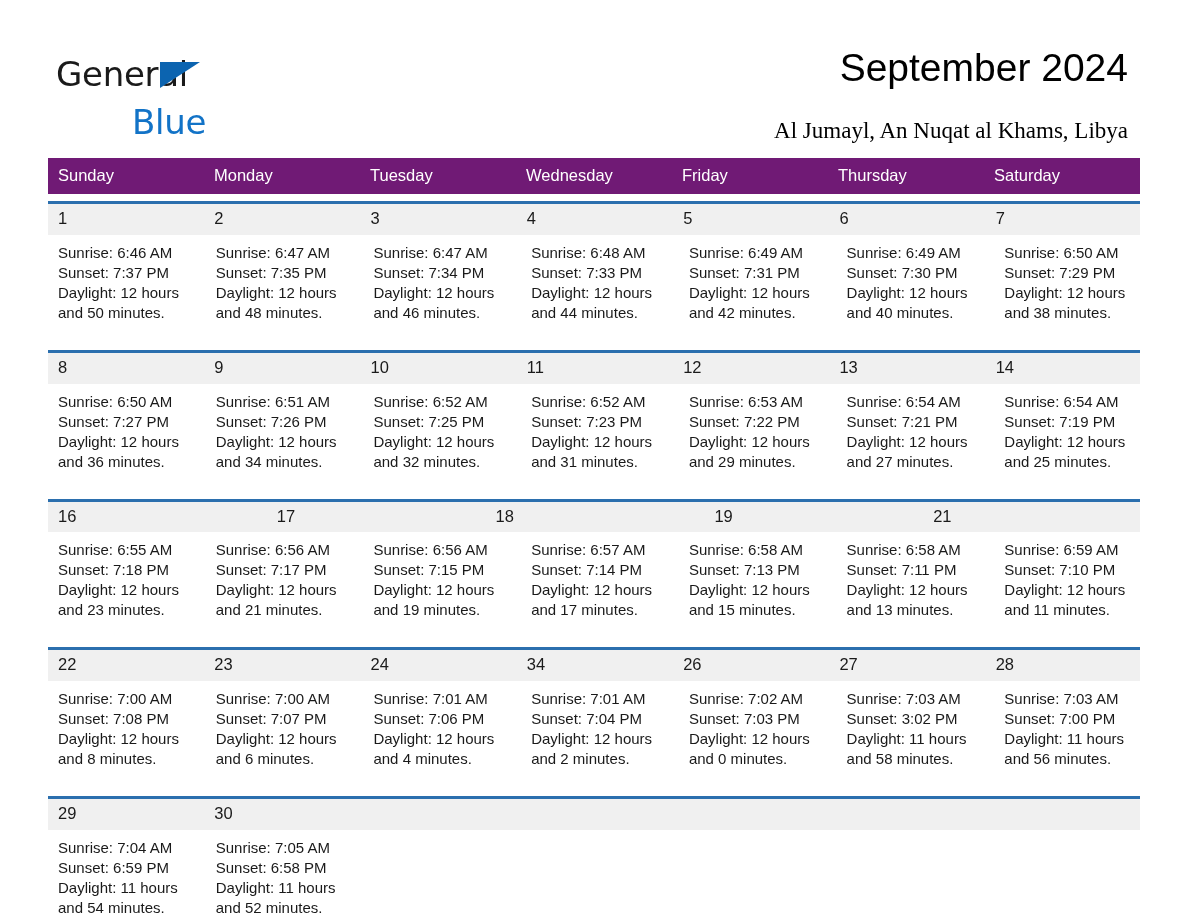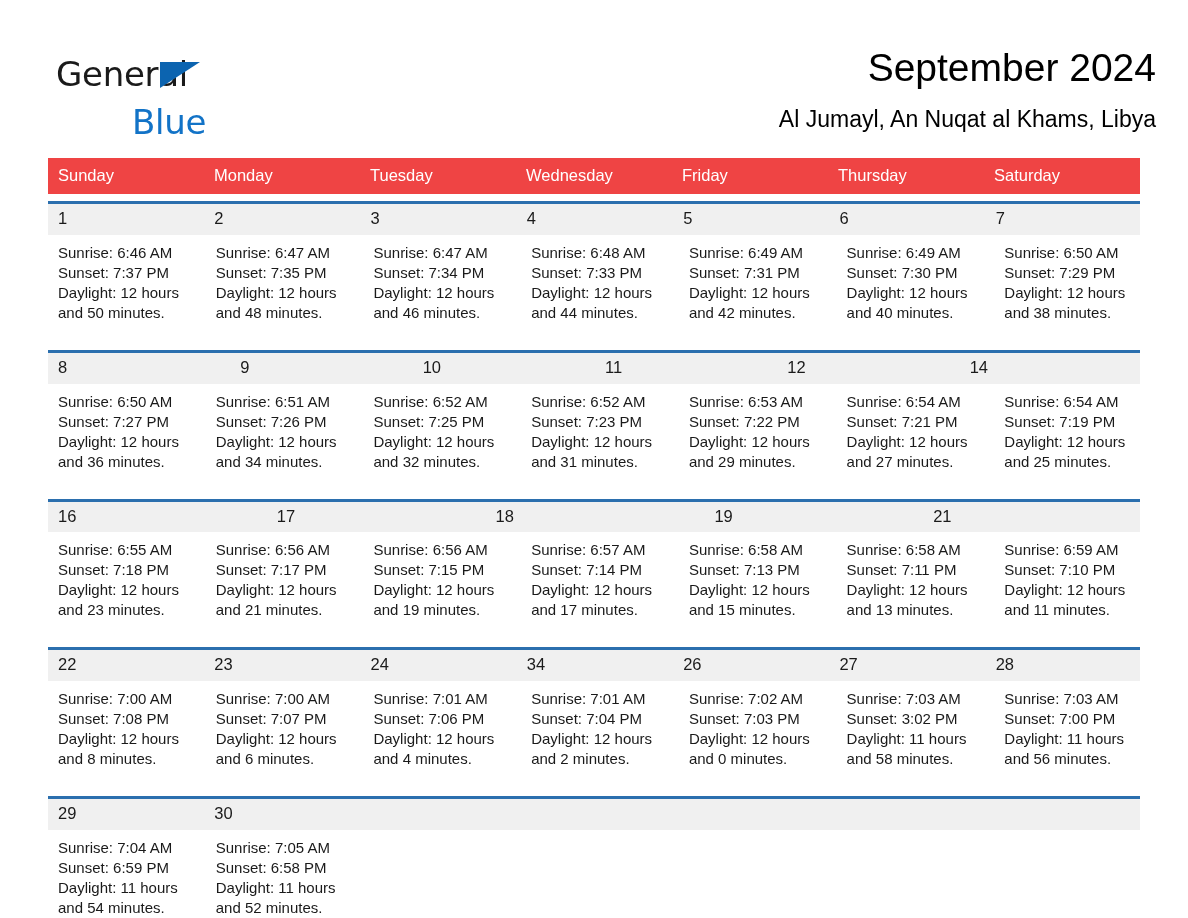--- a/index.html
+++ b/index.html
@@ -21,21 +21,21 @@
     width: 1188px;
     height: 918px;
     padding: 0;
   }
 
   
   .header {
     display: flex;
     align-items: flex-start;
     justify-content: space-between;
-    padding: 44px 32px 0 56px;
+    padding: 44px 60px 0 56px;
     height: 112px;
   }
 
   .logo {
     position: relative;
     width: 210px;
     height: 72px;
     line-height: 1;
     user-select: none;
   }
@@ -79,34 +79,35 @@
     font-weight: 400;
     color: #000;
     line-height: 1.12;
     letter-spacing: 0px;
     white-space: nowrap;
   }
   .location-title {
     font-size: 23px;
     font-weight: 400;
     color: #000;
-    margin-top: 16px;
+    margin-top: 28px;
     line-height: 1.15;
     white-space: nowrap;
+    font-family: Liberation Serif, serif;
   }
 
   
   .calendar {
     margin: 46px 48px 0 48px;
     width: 1092px;
   }
 
   .dow-row {
     display: flex;
-    background: #ef4444;
+    background: #701a75;
   }
   .dow-cell {
     flex: 1 1 0;
     padding: 8px 0 9px 10px;
     color: #ffffff;
     font-size: 16.5px;
     font-weight: 400;
     line-height: 1.15;
     white-space: nowrap;
   }
@@ -240,20 +241,21 @@
       </div>
     </div>
 
     <div class="week">
       <div class="date-row">
         <div class="date-cell">8</div>
         <div class="date-cell">9</div>
         <div class="date-cell">10</div>
         <div class="date-cell">11</div>
         <div class="date-cell">12</div>
+        <div class="date-cell">13</div>
         <div class="date-cell">14</div>
       </div>
       <div class="body-row">
         <div class="body-cell">
           <span class="ln">Sunrise: 6:50 AM</span>
           <span class="ln">Sunset: 7:27 PM</span>
           <span class="ln">Daylight: 12 hours</span>
           <span class="ln">and 36 minutes.</span>
         </div>
         <div class="body-cell">

